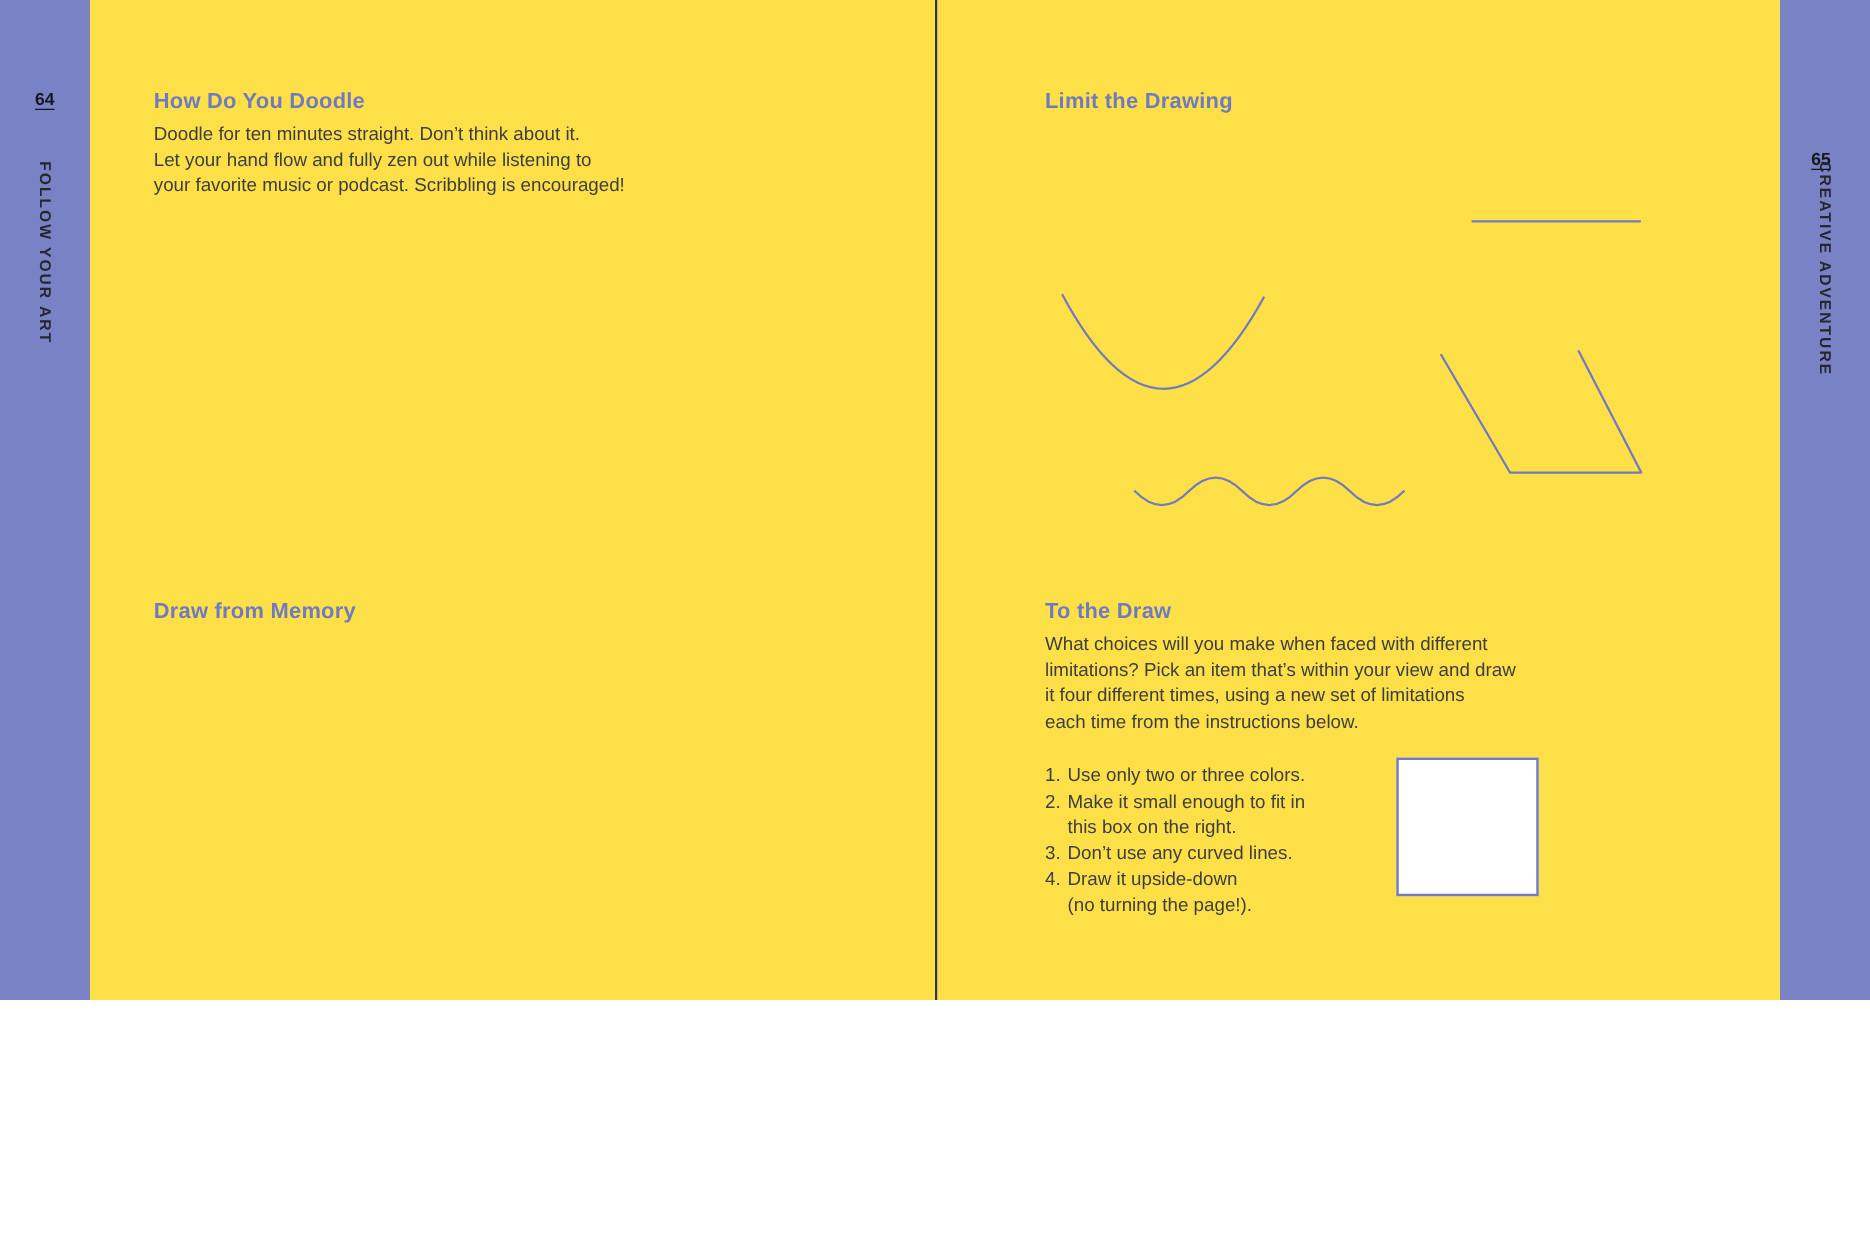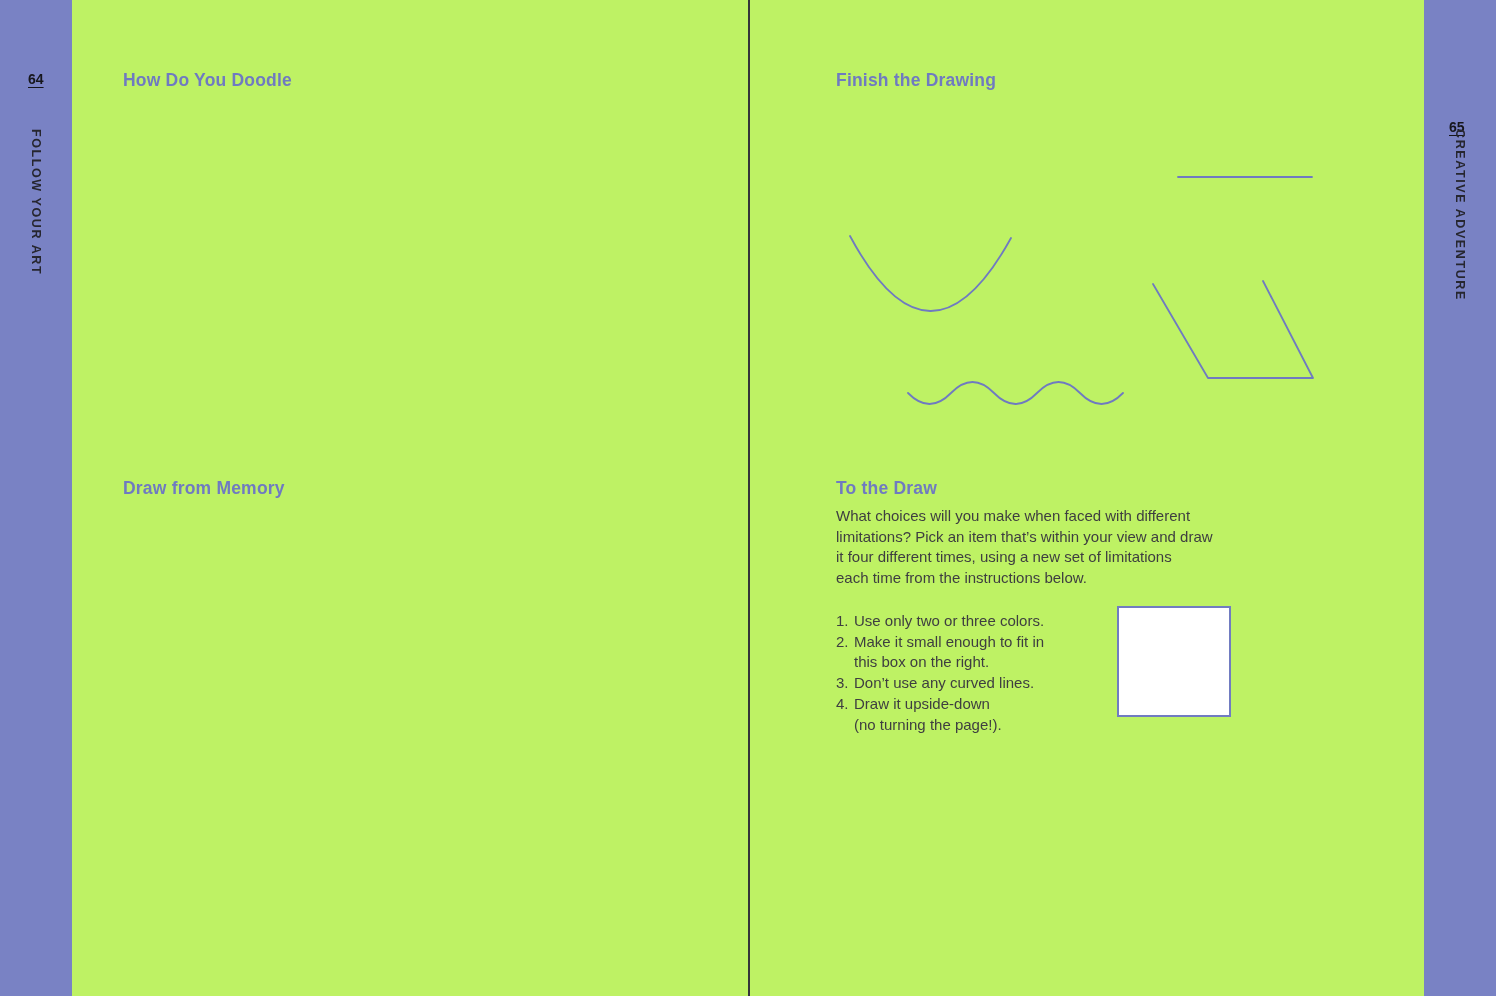--- a/index.html
+++ b/index.html
@@ -2,21 +2,21 @@
 <html><head>
 <meta charset="utf-8">
 <style>
   * { margin:0; padding:0; box-sizing:border-box; }
   html,body { width:1496px; height:996px; }
   body {
     font-family:"Liberation Sans", sans-serif;
     background:#ffffff;
     overflow:hidden;
   }
-  .spread { position:relative; width:1496px; height:996px; background:#ffffff; }
+  .spread { position:relative; width:1496px; height:800px; background:#ffffff; }
 
   
   .band { position:absolute; top:0; bottom:0; width:72px; background:#7982c4; }
   .band-left  { left:0; }
   .band-right { left:1424px; }
 
   .page-num {
     position:absolute;
     font-size:14px; font-weight:bold; color:#16161c;
     text-decoration:underline; text-underline-offset:3px;
@@ -29,21 +29,21 @@
     top:129px; left:50%;
     transform:translateX(-50%);
     writing-mode:vertical-rl;
     font-size:12.5px; font-weight:bold;
     letter-spacing:1.6px;
     color:#26262f;
     white-space:nowrap;
   }
 
   
-  .page { position:absolute; top:0; bottom:0; background:#bef264; }
+  .page { position:absolute; top:0; bottom:0; background:#fde047; }
   .page-left  { left:72px;  width:676px; }
   .page-right { left:750px; width:674px; }
 
   .gutter {
     position:absolute; top:0; bottom:0; left:748px; width:2px;
     background:#35353a;
   }
 
   
   .sec { position:absolute; width:480px; }
@@ -89,32 +89,35 @@
 <div class="spread">
 
   <div class="band band-left">
     <div class="page-num">64</div>
     <div class="vert-label">FOLLOW YOUR ART</div>
   </div>
 
   <div class="page page-left">
     <section class="sec sec-top">
       <h2>How Do You Doodle</h2>
+      <p>Doodle for ten minutes straight. Don’t think about it.
+Let your hand flow and fully zen out while listening to
+your favorite music or podcast. Scribbling is encouraged!</p>
     </section>
     <section class="sec sec-bottom">
       <h2>Draw from Memory</h2>
     </section>
   </div>
 
   <div class="gutter"></div>
 
   <div class="page page-right">
 
     <section class="sec sec-top">
-      <h2>Finish the Drawing</h2>
+      <h2>Limit the Drawing</h2>
     </section>
 
     <svg class="shapes-svg" viewBox="0 0 674 996" aria-hidden="true">
       <path d="M 428 177 L 562 177"></path>
       <path d="M 100 236 Q 180 385 261 238"></path>
       <path d="M 158 393 q 21.5 22 43 0 q 21.5 -22 43 0 q 21.5 22 43 0 q 21.5 -22 43 0 q 21.5 22 43 0"></path>
       <path d="M 403 284 L 458 378 L 563 378 L 513 281"></path>
     </svg>
 
     <section class="sec sec-bottom">

